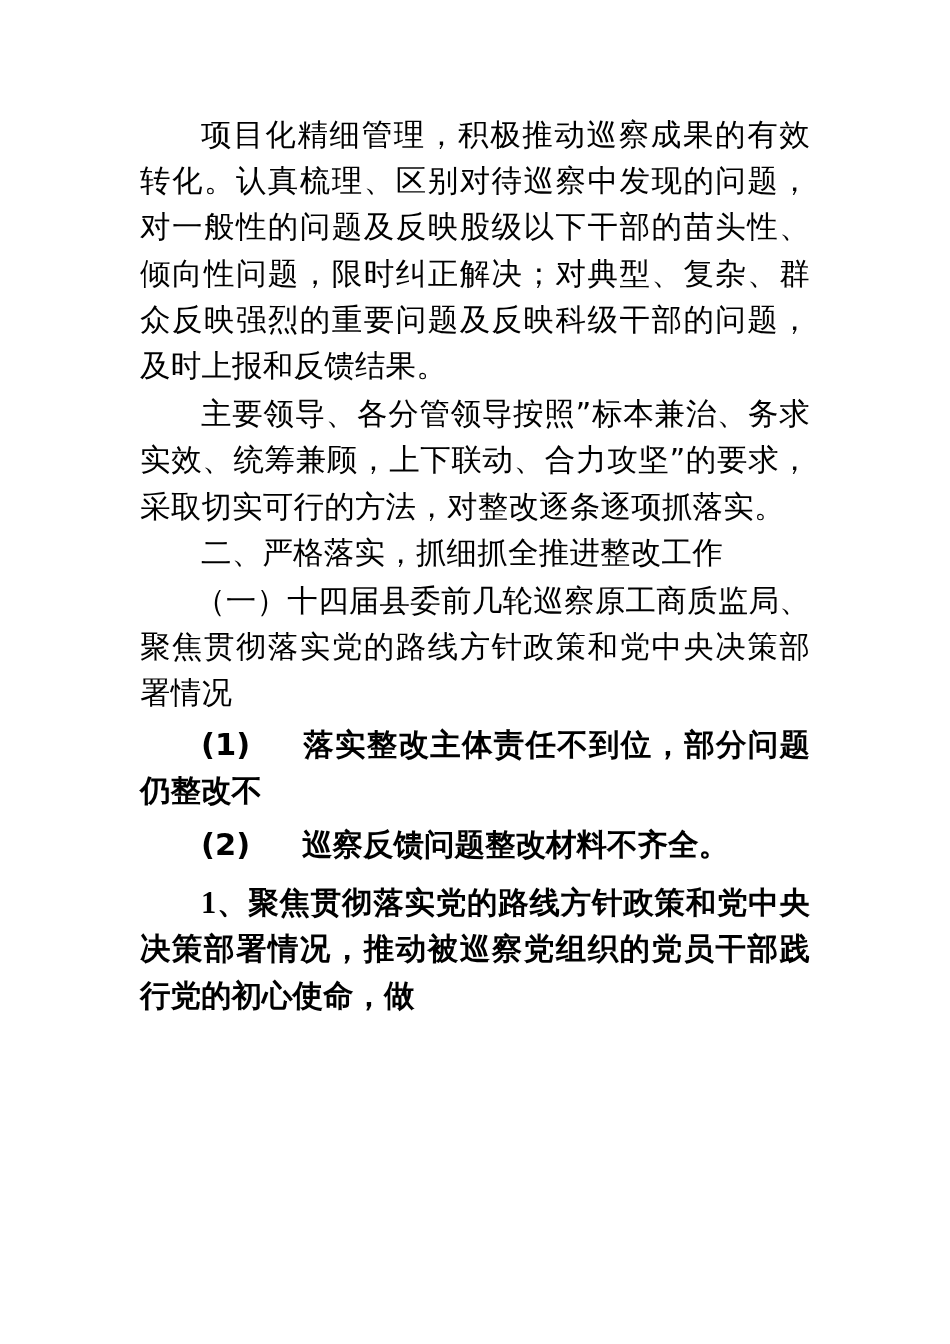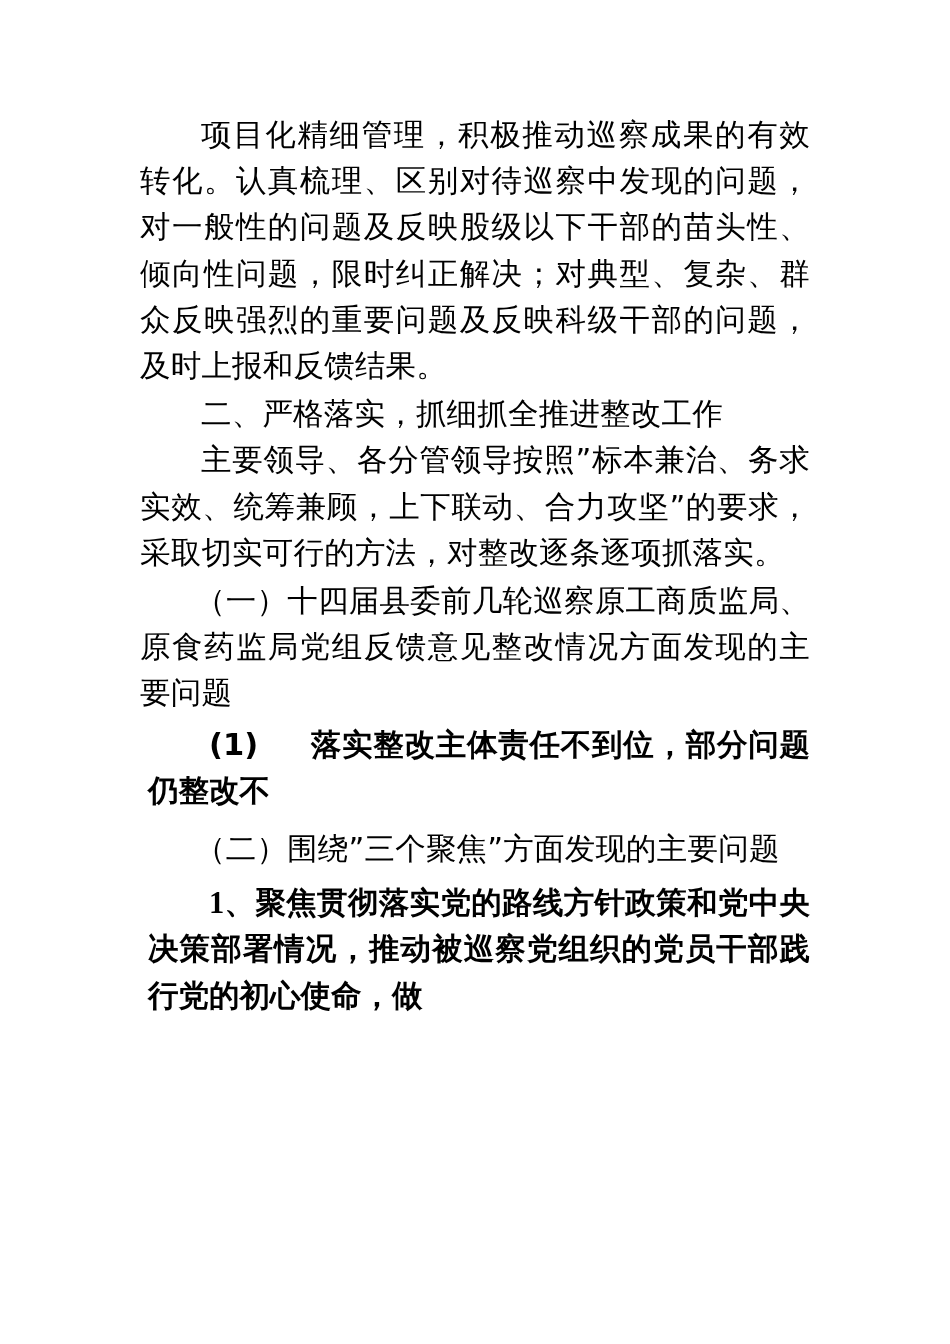--- a/index.html
+++ b/index.html
@@ -48,21 +48,20 @@
     text-indent: 61px;
   }
   p.indent-small {
     text-indent: 55px;
   }
 
   
   p.bold {
     font-weight: 700;
     letter-spacing: 0px;
-    margin-left: 8px;
   }
 
   
   .marker {
     font-family: "DejaVu Sans", "Liberation Sans", sans-serif;
     font-weight: 700;
   }
   .tabgap {
     display: inline-block;
     width: 52px;
@@ -87,41 +86,41 @@
 </head>
 <body>
 
 <div id="page">
   <div class="doc-body">
 
     <p class="para indent2">项目化精细管理，积极推动巡察成果的有效转化。认真梳理、区别对待巡察中发现的问题，对一般性的问题及反映股级以下干部的苗头性、倾向性问题，限时纠正解决；对典型、复杂、群众反映强烈的重要问题及反映科级干部的问题，及时上报和反馈结果。</p>
 
     <div class="gap-sm"></div>
 
+    <p class="para indent2">主要领导、各分管领导按照”标本兼治、务求实效、统筹兼顾，上下联动、合力攻坚”的要求，采取切实可行的方法，对整改逐条逐项抓落实。</p>
+
     <p class="para indent2">二、严格落实，抓细抓全推进整改工作</p>
-
-    <p class="para indent2">主要领导、各分管领导按照”标本兼治、务求实效、统筹兼顾，上下联动、合力攻坚”的要求，采取切实可行的方法，对整改逐条逐项抓落实。</p>
 
     <div class="gap-sm"></div>
 
-    <p class="para indent-small">（一）十四届县委前几轮巡察原工商质监局、原食药监局党组反馈意见整改情况方面发现的主要问题</p>
+    <p class="para indent-small">（一）十四届县委前几轮巡察原工商质监局、聚焦贯彻落实党的路线方针政策和党中央决策部署情况</p>
 
     <div class="gap-md"></div>
 
     <p class="para bold indent2"><span class="marker">(1)</span><span class="tabgap"></span><span>落实整改主体责任不到位，部分问题仍整改不</span></p>
 
 
     <div class="gap-lg"></div>
 
+    <p class="para bold indent2"><span class="marker">(2)</span><span class="tabgap"></span><span>巡察反馈问题整改材料不齐全。</span></p>
 
     <div class="gap-sm"></div>
 
 
     <div class="gap-sm"></div>
 
-    <p class="para indent-small">（二）围绕”三个聚焦”方面发现的主要问题</p>
 
     <div class="gap-lg"></div>
 
     <p class="para bold indent2"><span class="numserif">1、</span><span>聚焦贯彻落实党的路线方针政策和党中央决策部署情况，推动被巡察党组织的党员干部践行党的初心使命，做</span><span class="sp"></span></p>
 
   </div>
 </div>
 
 </body></html>

